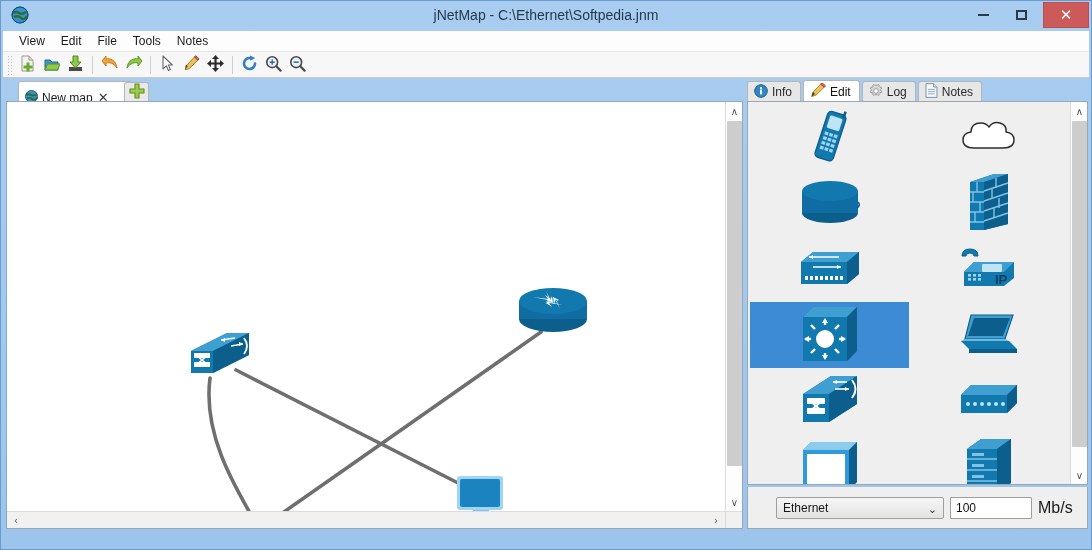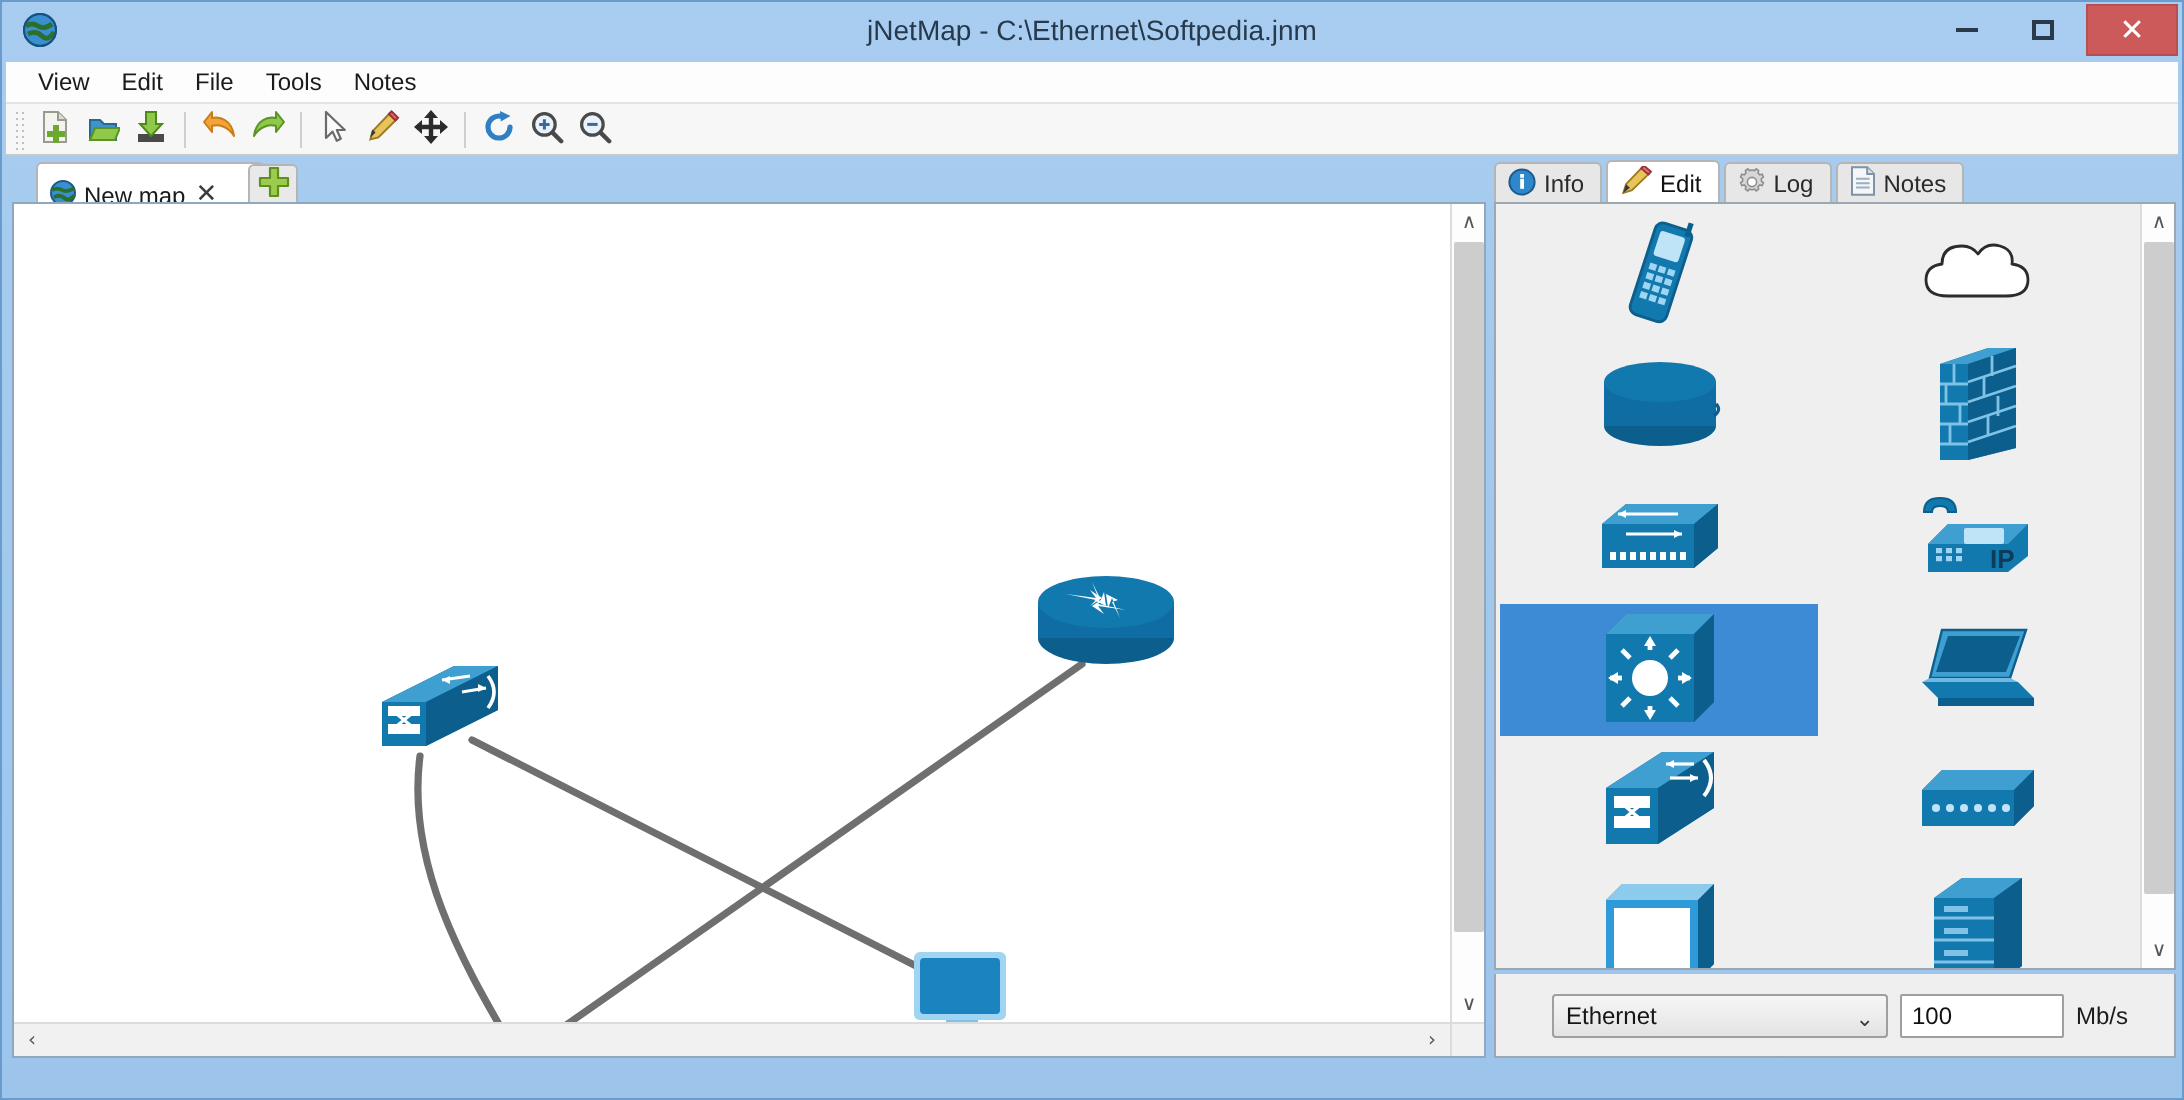--- a/index.html
+++ b/index.html
@@ -185,21 +185,21 @@
   #link-type-arrow {
     position:absolute; right:6px; top:5px; font-size:11px; color:#3a3a3a;
     font-family:"DejaVu Sans", sans-serif;
   }
   #speed-input {
     width:82px; height:22px; background:#fff;
     border:1px solid #9f9f9f; border-radius:1px;
     display:flex; align-items:center; padding:0 5px;
     font-size:12px; color:#111;
   }
-  #speed-unit { font-size:12px; color:#1b1b1b; }
+  #speed-unit { font-size:16px; color:#1b1b1b; }
 
   .nodrag { user-select:none; }
 </style>
 </head>
 <body>
 
 <div id="app">
 
   <div id="titlebar">
     <div id="title-icon">

